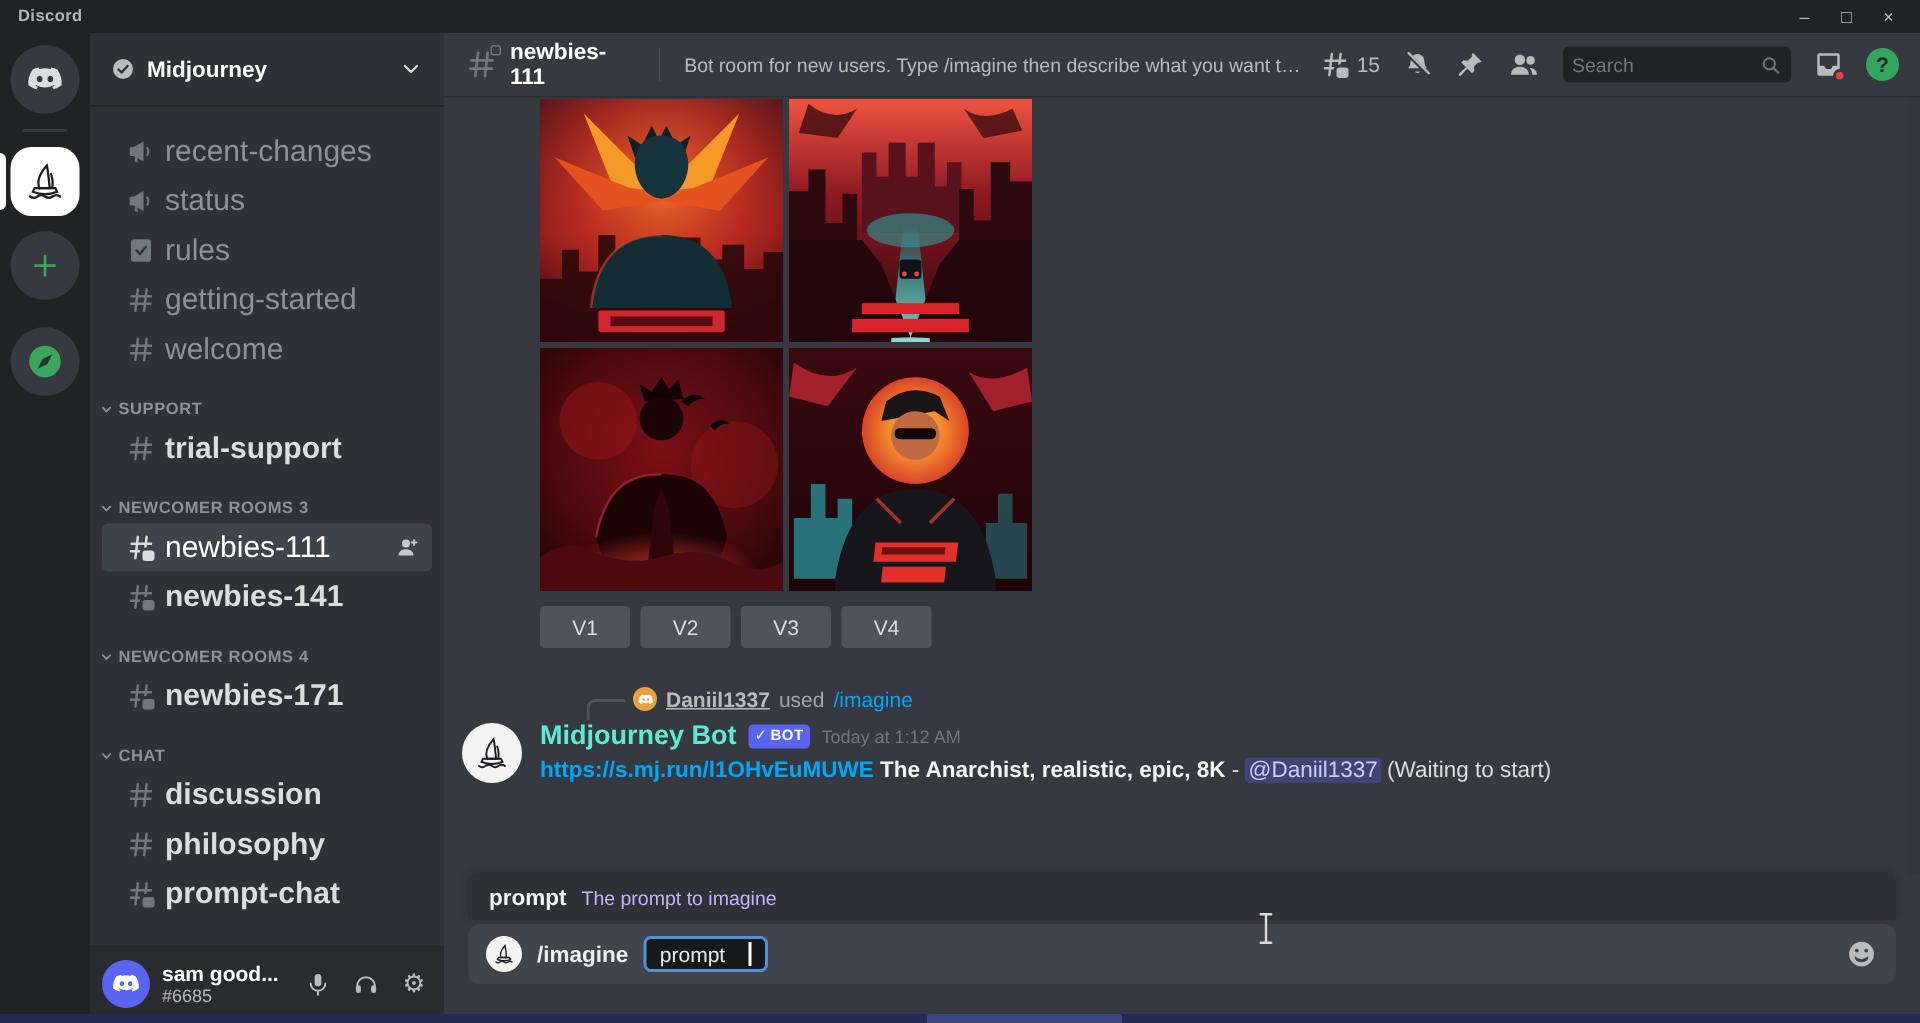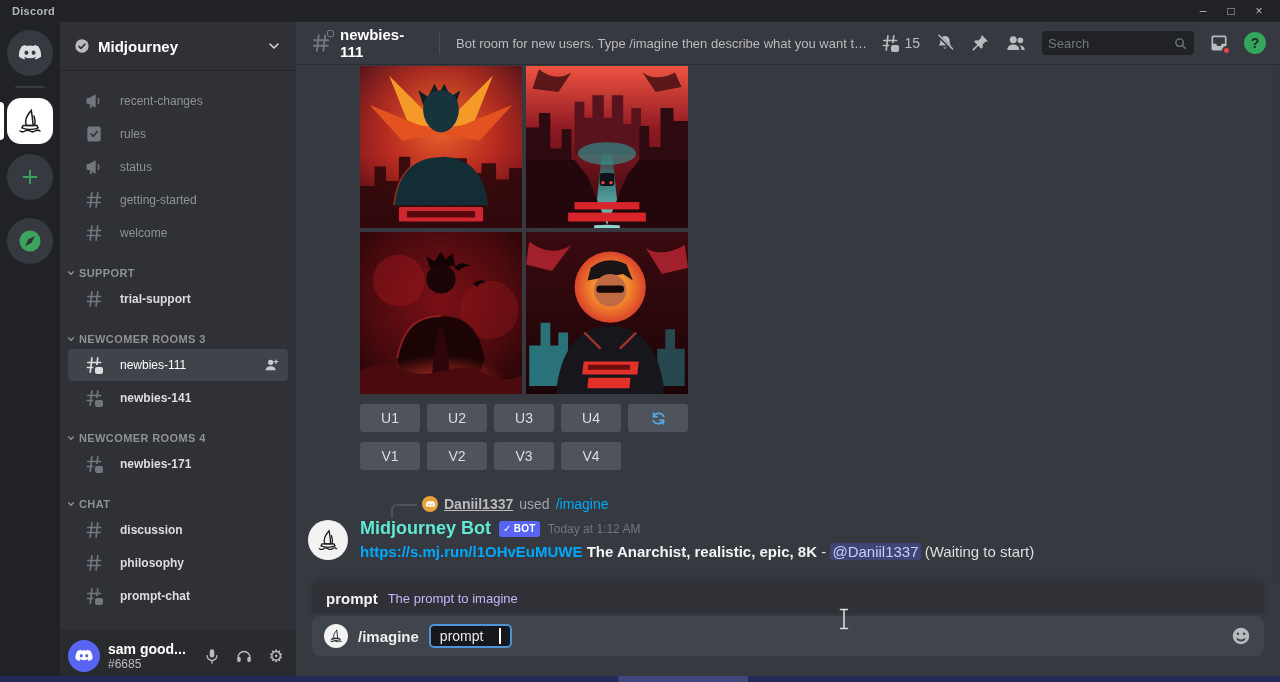--- a/index.html
+++ b/index.html
@@ -26,21 +26,21 @@
   .home-clyde { color:#dcddde; }
   .green { color:#3ba55d; }
 
   
   .sidebar { width:236px; background:#2f3136; display:flex; flex-direction:column; flex:none; }
   .sb-header { height:48px; flex:none; display:flex; align-items:center; gap:8px; padding:0 14px; box-shadow:0 1px 0 rgba(0,0,0,.24); position:relative; z-index:2; }
   .sb-header .sname { color:#fff; font-size:15px; font-weight:bold; flex:1; }
   .sb-scroll { flex:1; overflow:hidden; padding-top:14px; }
   .category { display:flex; align-items:center; gap:3px; padding-left:6px; margin:18px 0 4px; color:#8e9297; font-size:11px; font-weight:bold; letter-spacing:.4px;text-align:center; }
   .category:first-child { margin-top:4px; }
-  .channel { position:relative; height:32px; margin:1px 8px; padding:0 8px 0 16px; display:flex; align-items:center; gap:16px; border-radius:4px; color:#8e9297; font-size:12px; font-weight:500; }
+  .channel { position:relative; height:32px; margin:1px 8px; padding:0 8px 0 16px; display:flex; align-items:center; gap:6px; border-radius:4px; color:#8e9297; font-size:20px; font-weight:500; }
   .channel .cicon { width:20px; height:20px; color:#72767d; position:relative; flex:none; }
   .channel.active { background:#3f434a; color:#fff; }
   .channel.active .cicon { color:#dcddde; }
   .channel.unread { color:#dcddde; font-weight:600; }
   .channel.unread::before { content:''; position:absolute; left:-24px; top:12px; width:4px; height:8px; background:#fff; border-radius:0 4px 4px 0; }
   .bubble-badge { position:absolute; right:1px; bottom:1px; width:8px; height:7px; background:currentColor; border-radius:2px; box-shadow:0 0 0 2px #2f3136; }
   .channel.active .bubble-badge { box-shadow:0 0 0 2px #3f434a; }
   .invite { margin-left:auto; color:#c7cacd; }
   .user-panel { height:52px; flex:none; background:#292b2f; display:flex; align-items:center; gap:8px; padding:0 8px; }
   .avatar32 { width:32px; height:32px; border-radius:50%; background:#5865f2; display:flex; align-items:center; justify-content:center; color:#fff; flex:none; }
@@ -190,36 +190,36 @@
             <svg width="20" height="20" viewBox="0 0 24 24" fill="currentColor">
               <path d="M14 4 L6 8.5 H4 a1 1 0 0 0 -1 1 v5 a1 1 0 0 0 1 1 h2 L14 20 Z"></path>
               <path d="M7 16.5 v3 a1 1 0 0 0 1 1 h1.6 l-.8-4z"></path>
               <path d="M16 9 q2 3 0 6 l1.4 1 q2.6-4 0-8 z"></path>
             </svg>
           </span>
         <span>recent-changes</span>
       </div>
       <div class="channel">
         <span class="cicon">
-            <svg width="20" height="20" viewBox="0 0 24 24">
-              <rect x="4" y="3" width="16" height="18" rx="2.5" fill="currentColor"></rect>
-              <path d="M8.5 12l2.6 2.8 4.6-5.6" stroke="#2f3136" stroke-width="2" fill="none" stroke-linecap="round" stroke-linejoin="round"></path>
-            </svg>
-          </span>
-        <span>rules</span>
-      </div>
-      <div class="channel">
-        <span class="cicon">
             <svg width="20" height="20" viewBox="0 0 24 24" fill="currentColor">
               <path d="M14 4 L6 8.5 H4 a1 1 0 0 0 -1 1 v5 a1 1 0 0 0 1 1 h2 L14 20 Z"></path>
               <path d="M7 16.5 v3 a1 1 0 0 0 1 1 h1.6 l-.8-4z"></path>
               <path d="M16 9 q2 3 0 6 l1.4 1 q2.6-4 0-8 z"></path>
             </svg>
           </span>
         <span>status</span>
+      </div>
+      <div class="channel">
+        <span class="cicon">
+            <svg width="20" height="20" viewBox="0 0 24 24">
+              <rect x="4" y="3" width="16" height="18" rx="2.5" fill="currentColor"></rect>
+              <path d="M8.5 12l2.6 2.8 4.6-5.6" stroke="#2f3136" stroke-width="2" fill="none" stroke-linecap="round" stroke-linejoin="round"></path>
+            </svg>
+          </span>
+        <span>rules</span>
       </div>
       <div class="channel">
         <span class="cicon">
             <svg width="20" height="20" viewBox="0 0 24 24" fill="none" stroke="currentColor" stroke-width="2" stroke-linecap="round">
               <path d="M9.5 3.5 L7.5 20.5 M16.5 3.5 L14.5 20.5 M4.5 9 H20 M4 15 H19.5"></path>
             </svg>
           </span>
         <span>getting-started</span>
       </div>
       <div class="channel">
@@ -532,36 +532,20 @@
             <path d="M36 62l10 10M68 62l-10 10" stroke="#e0402e" stroke-width="1.4" opacity=".7"></path>
             <g transform="skewX(-6)">
                 <rect x="44" y="80" width="34" height="8" fill="#e23128"></rect>
                 <rect x="48" y="90" width="26" height="6.5" fill="#e23128"></rect>
               </g>
             <rect x="47" y="82" width="26" height="3" fill="#6e0d10" transform="skewX(-6)"></rect>
           </svg>
         </div>
       </div>
 
-      <div class="btnrow">
-        <div class="mbtn">U1</div>
-        <div class="mbtn">U2</div>
-        <div class="mbtn">U3</div>
-        <div class="mbtn">U4</div>
-        <div class="mbtn">
-          <span>
-            <svg width="17" height="17" viewBox="0 0 24 24" fill="none" stroke="#52a8e8" stroke-width="2.4" stroke-linecap="round">
-                <path d="M19.5 9A8 8 0 0 0 5 9.5"></path>
-                <path d="M5 4.5v5h5" stroke-linejoin="round"></path>
-                <path d="M4.5 15a8 8 0 0 0 14.5-.5"></path>
-                <path d="M19 19.5v-5h-5" stroke-linejoin="round"></path>
-              </svg>
-          </span>
-        </div>
-      </div>
 
       <div class="btnrow">
         <div class="mbtn">V1</div>
         <div class="mbtn">V2</div>
         <div class="mbtn">V3</div>
         <div class="mbtn">V4</div>
       </div>
 
       <div class="reply-row">
         <span class="avatar16">

